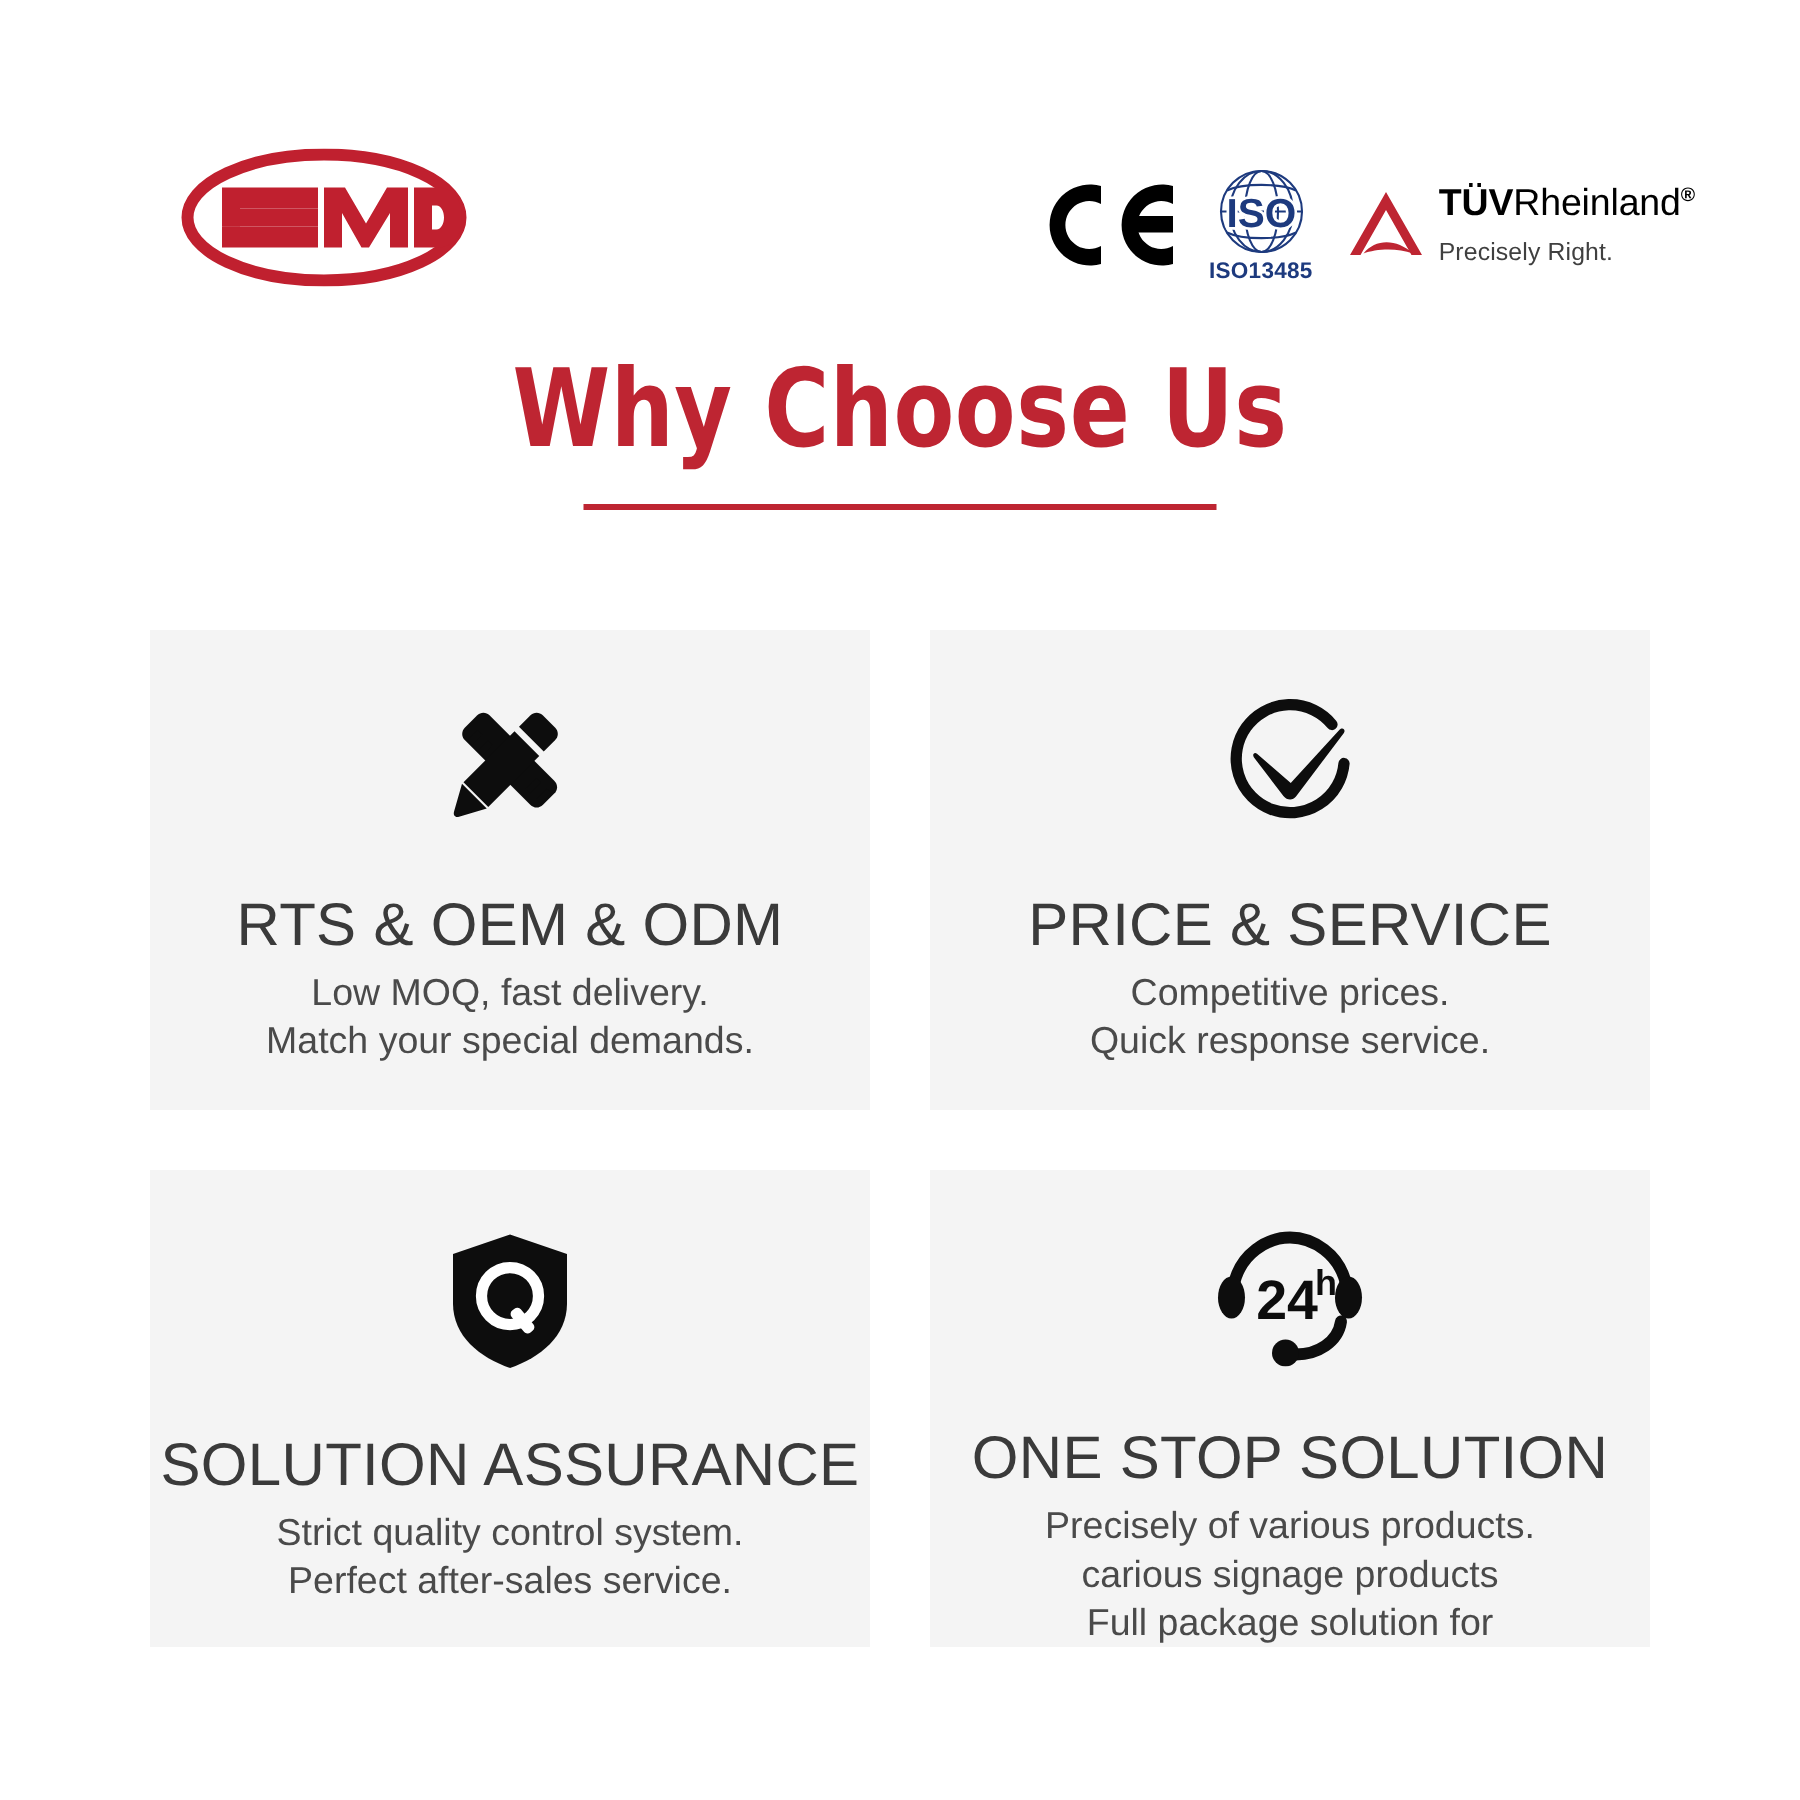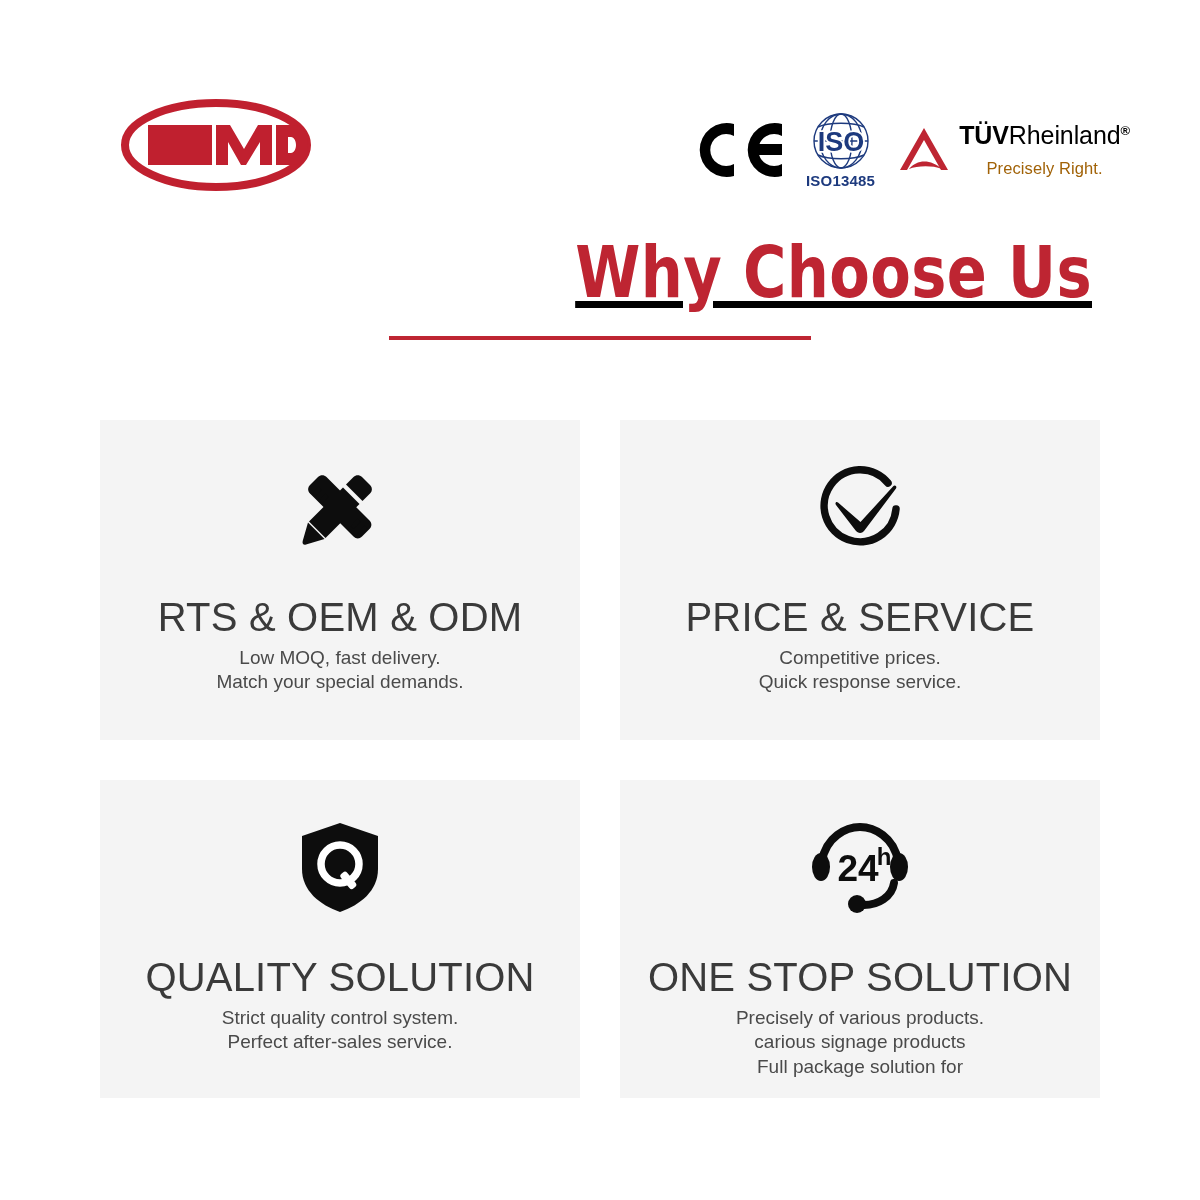--- a/index.html
+++ b/index.html
@@ -66,34 +66,32 @@
   .tuv-name {
     font-size: 25px;
     color: #000000;
     white-space: nowrap;
     letter-spacing: -0.1px;
   }
   .tuv-name .bold { font-weight: bold; }
   .tuv-name .reg { font-size: 13px; vertical-align: super; font-weight: bold; }
   .tuv-tag {
     font-size: 16.5px;
-    color: #a16207;
+    color: #404040;
     margin-top: 10px;
     letter-spacing: .1px;
-    text-align: center;
   }
 
   
   .title-block {
     position: absolute;
     top: 236px;
     left: 0;
     width: 1200px;
-    text-align: right;
-    text-decoration: underline;
+    text-align: center;
   }
   .page-title {
     font-family: "DejaVu Sans", sans-serif;
     font-size: 72px;
     font-weight: bold;
     color: #be2532;
     letter-spacing: 0.5px;
     line-height: 1;
     margin: 0;
     transform: scaleX(0.82);
@@ -136,21 +134,21 @@
   .card-icon svg { display: block; }
   .card-title {
     font-size: 40px;
     color: #3a3a3a;
     letter-spacing: 0.2px;
     text-align: center;
     margin-top: 29px;
     line-height: 1.12;
   }
   .card-desc {
-    font-size: 19px;
+    font-size: 25px;
     color: #4a4a4a;
     text-align: center;
     line-height: 1.29;
     margin-top: 6px;
     padding: 0 14px;
   }
   .card-desc div { white-space: nowrap; }
 </style>
 </head>
 <body>
@@ -259,21 +257,21 @@
   </div>
 
   <div class="card">
     <div class="card-icon">
       <svg width="92" height="96" viewBox="0 0 92 96" aria-label="quality shield">
         <path d="M46 4 L84 17 L84 50 C84 72 66 86 46 93 C26 86 8 72 8 50 L8 17 Z" fill="#0d0d0d"></path>
         <circle cx="46" cy="45" r="19" fill="none" stroke="#ffffff" stroke-width="7.5"></circle>
         <rect x="50" y="52" width="8" height="19" rx="3" fill="#ffffff" transform="rotate(-40 54 61)"></rect>
       </svg>
     </div>
-    <div class="card-title">QUALITY SOLUTION</div>
+    <div class="card-title">SOLUTION ASSURANCE</div>
     <div class="card-desc">
       <div>Strict quality control system.</div>
       <div>Perfect after-sales service.</div>
     </div>
   </div>
 
   <div class="card">
     <div class="card-icon">
       <svg width="104" height="92" viewBox="0 0 104 92" aria-label="24h headset support">
         <path d="M14 40 C18 16 38 6 52 6 C66 6 86 16 90 40" fill="none" stroke="#0d0d0d" stroke-width="8" stroke-linecap="round"></path>

